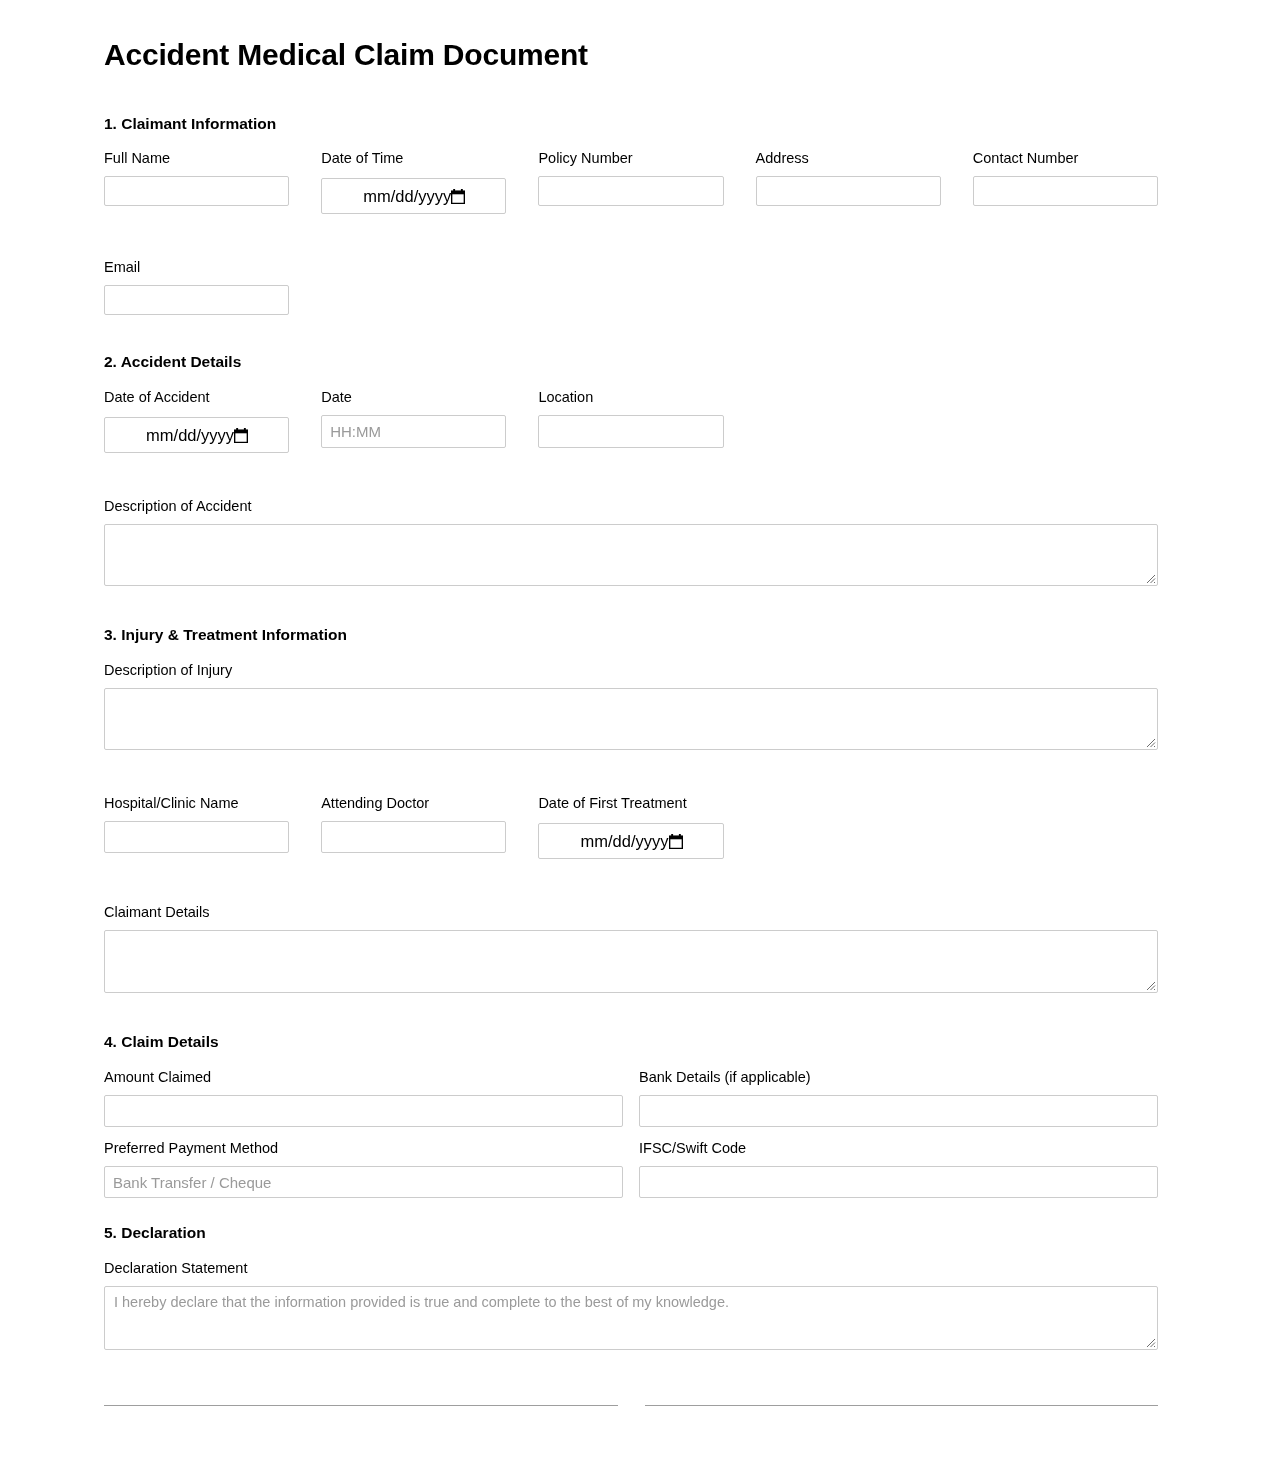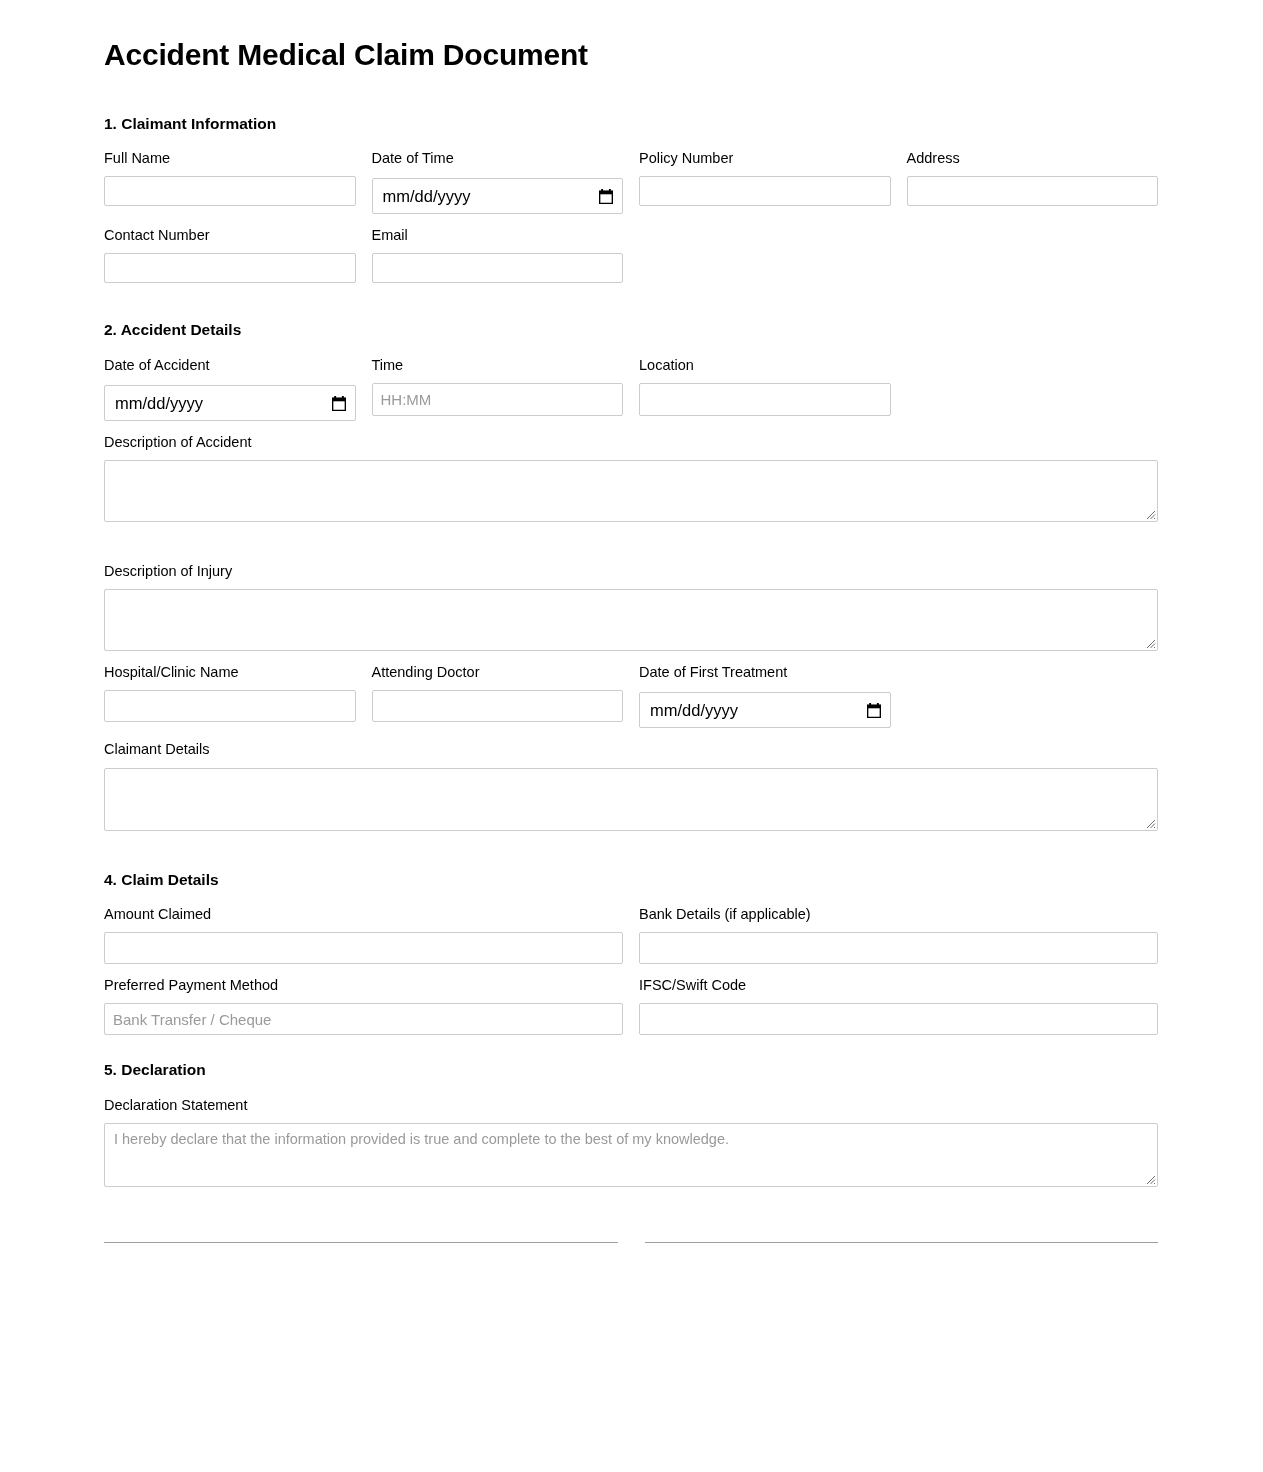--- a/index.html
+++ b/index.html
@@ -25,23 +25,24 @@
   .section { margin-bottom: 0; }
   .section-title {
     font-size: 15.5px;
     font-weight: bold;
     margin: 0 0 16px 0;
     line-height: 1.2;
   }
   .sec-gap-1 { margin-top: 0; }
   .grid3 {
     display: grid;
-    grid-template-columns: 1fr 1fr 1fr 1fr;
+    grid-template-columns: 1fr 1fr 1fr 1fr 1fr;
     column-gap: 16px;
     row-gap: 0px;
+    gap: 32px;
   }
   .grid2 {
     display: grid;
     grid-template-columns: 1fr 1fr;
     column-gap: 16px;
     row-gap: 0px;
   }
   .field { margin-bottom: 12px; }
   .field-full { grid-column: 1 / -1; }
   .lbl {
@@ -62,21 +63,21 @@
     font-size: 14px;
     color: #8b5cf6;
     padding: 2px 8px;
     outline: none;
   }
   .inp::placeholder { color: #9a9a9a; opacity: 1; }
   
   .datefield {
     display: flex;
     align-items: center;
-    justify-content: space-between;
+    justify-content: center;
     width: 100%;
     height: 36px;
     border: 1px solid #cccccc;
     border-radius: 2px;
     background: #fff;
     padding: 0 9px 0 10px;
     margin-top: 11px;
   }
   .datefield .dtxt {
     font-size: 16.5px;
@@ -192,21 +193,21 @@
           <svg class="cal-ico" viewBox="0 0 14 15">
             <rect x="2.2" y="0" width="1.9" height="3" fill="#000"></rect>
             <rect x="9.9" y="0" width="1.9" height="3" fill="#000"></rect>
             <rect x="0.6" y="2.2" width="12.8" height="3.1" fill="#000"></rect>
             <rect x="0.6" y="2.2" width="12.8" height="12.3" fill="none" stroke="#000" stroke-width="1.5"></rect>
           </svg>
         </div>
       </div>
 
       <div class="field">
-        <label class="lbl">Time</label>
+        <label class="lbl">Date</label>
         <input class="inp" type="text" style="height: 33px; font-size: 15px;" placeholder="HH:MM">
       </div>
 
       <div class="field">
         <label class="lbl">Location</label>
         <input class="inp" type="text" style="height: 33px;" placeholder="">
       </div>
 
       <div class="field field-full">
         <label class="lbl">Description of Accident</label>
@@ -215,20 +216,21 @@
           <svg class="ta-grip" viewBox="0 0 12 12">
             <path d="M11 3 L3 11 M11 6.5 L6.5 11 M11 10 L10 11" stroke="#6e6e6e" stroke-width="1" fill="none"></path>
           </svg>
         </div>
       </div>
 
     </div>
   </div>
 
   <div class="section sec3">
+    <div class="section-title">3. Injury &amp; Treatment Information</div>
     <div class="grid3">
 
       <div class="field field-full">
         <label class="lbl">Description of Injury</label>
         <div class="ta-wrap">
           <textarea class="ta h-62" placeholder="" style=""></textarea>
           <svg class="ta-grip" viewBox="0 0 12 12">
             <path d="M11 3 L3 11 M11 6.5 L6.5 11 M11 10 L10 11" stroke="#6e6e6e" stroke-width="1" fill="none"></path>
           </svg>
         </div>

